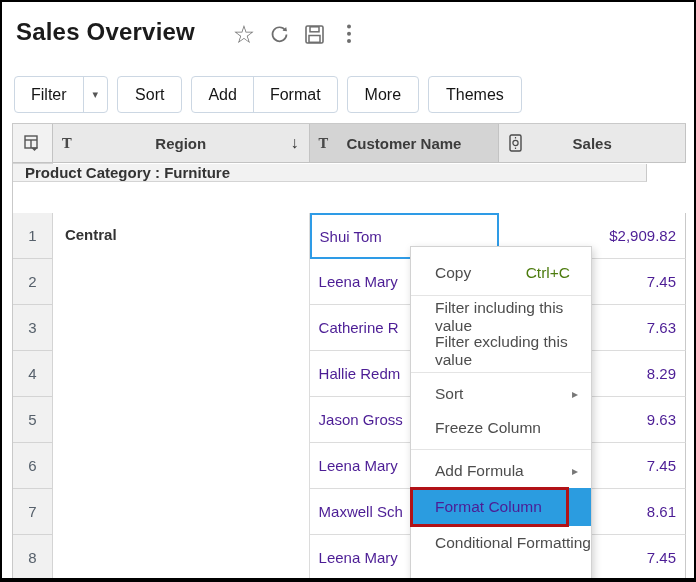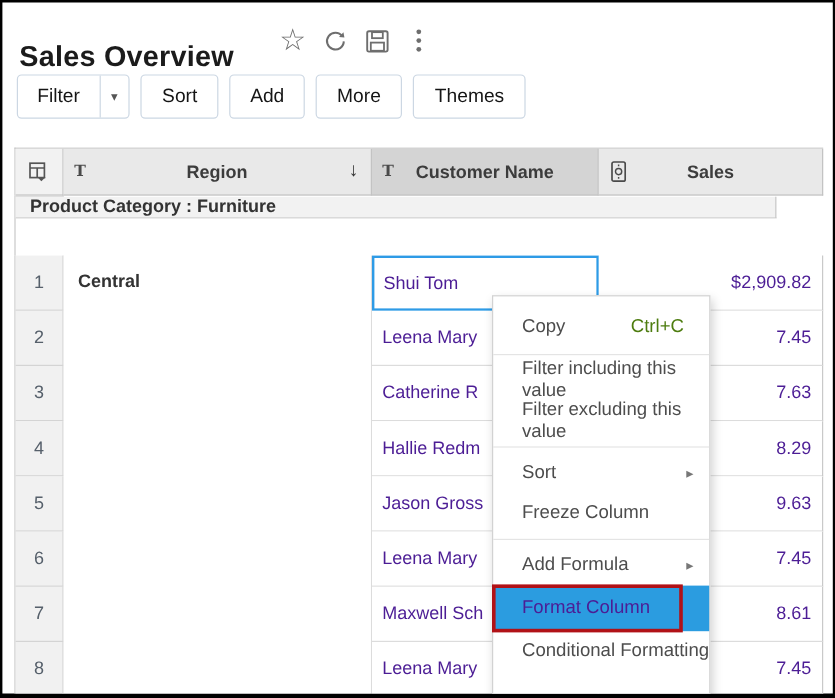--- a/index.html
+++ b/index.html
@@ -2,29 +2,29 @@
 <html><head>
 <meta charset="utf-8">
 <style>
   * { margin:0; padding:0; box-sizing:border-box; }
   html,body { width:696px; height:582px; }
   body { font-family:"Liberation Sans", sans-serif; background:#fff; }
   #app { position:relative; width:696px; height:582px; border:2px solid #000;
          border-bottom-width:4px; background:#fff; overflow:hidden; }
 
   
-  .title { position:absolute; left:14px; top:32px; font-size:24px; font-weight:700;
+  .title { position:absolute; left:14px; top:16px; font-size:24px; font-weight:700;
            color:#1b1b1b; letter-spacing:.2px; }
   .title-icons { position:absolute; left:230px; top:20px; display:flex; align-items:center; gap:11px; }
   .ticon { width:24px; height:24px; display:flex; align-items:center; justify-content:center;
            color:#6e6e6e; cursor:pointer; }
   .star-glyph { font-size:25px; line-height:24px; color:#6e6e6e; }
 
   
-  .toolbar { position:absolute; left:12px; top:60px; display:flex; gap:9px; }
+  .toolbar { position:absolute; left:12px; top:74px; display:flex; gap:9px; }
   .btn, .btn-group { height:37px; border:1px solid #ccd7e3; border-radius:4px; background:#fff;
          display:flex; align-items:center; font-size:16px; color:#151515; }
   .btn { padding:0 17px; cursor:pointer; }
   .btn-group { padding:0; }
   .btn-seg { height:100%; display:flex; align-items:center; padding:0 16px; cursor:pointer; }
   .btn-seg + .btn-seg { border-left:1px solid #ccd7e3; }
   .caret-seg { padding:0 9px; }
   .caret { font-size:11px; color:#555; }
 
   
@@ -112,20 +112,21 @@
   <div class="toolbar">
     <div class="btn-group">
       <span class="btn-seg">Filter</span>
       <span class="btn-seg caret-seg">
         <span class="caret">▾</span>
       </span>
     </div>
     <div class="btn">Sort</div>
     <div class="btn-group">
       <span class="btn-seg">Add</span>
+      <span class="btn-seg">Format</span>
     </div>
     <div class="btn">More</div>
     <div class="btn">Themes</div>
   </div>
 
   <div class="table">
     <div class="thead">
       <div class="th th-corner">
         <svg width="17" height="17" viewBox="0 0 17 17">
           <rect x="1" y="1" width="12" height="12" fill="none" stroke="#555" stroke-width="1.4"></rect>

